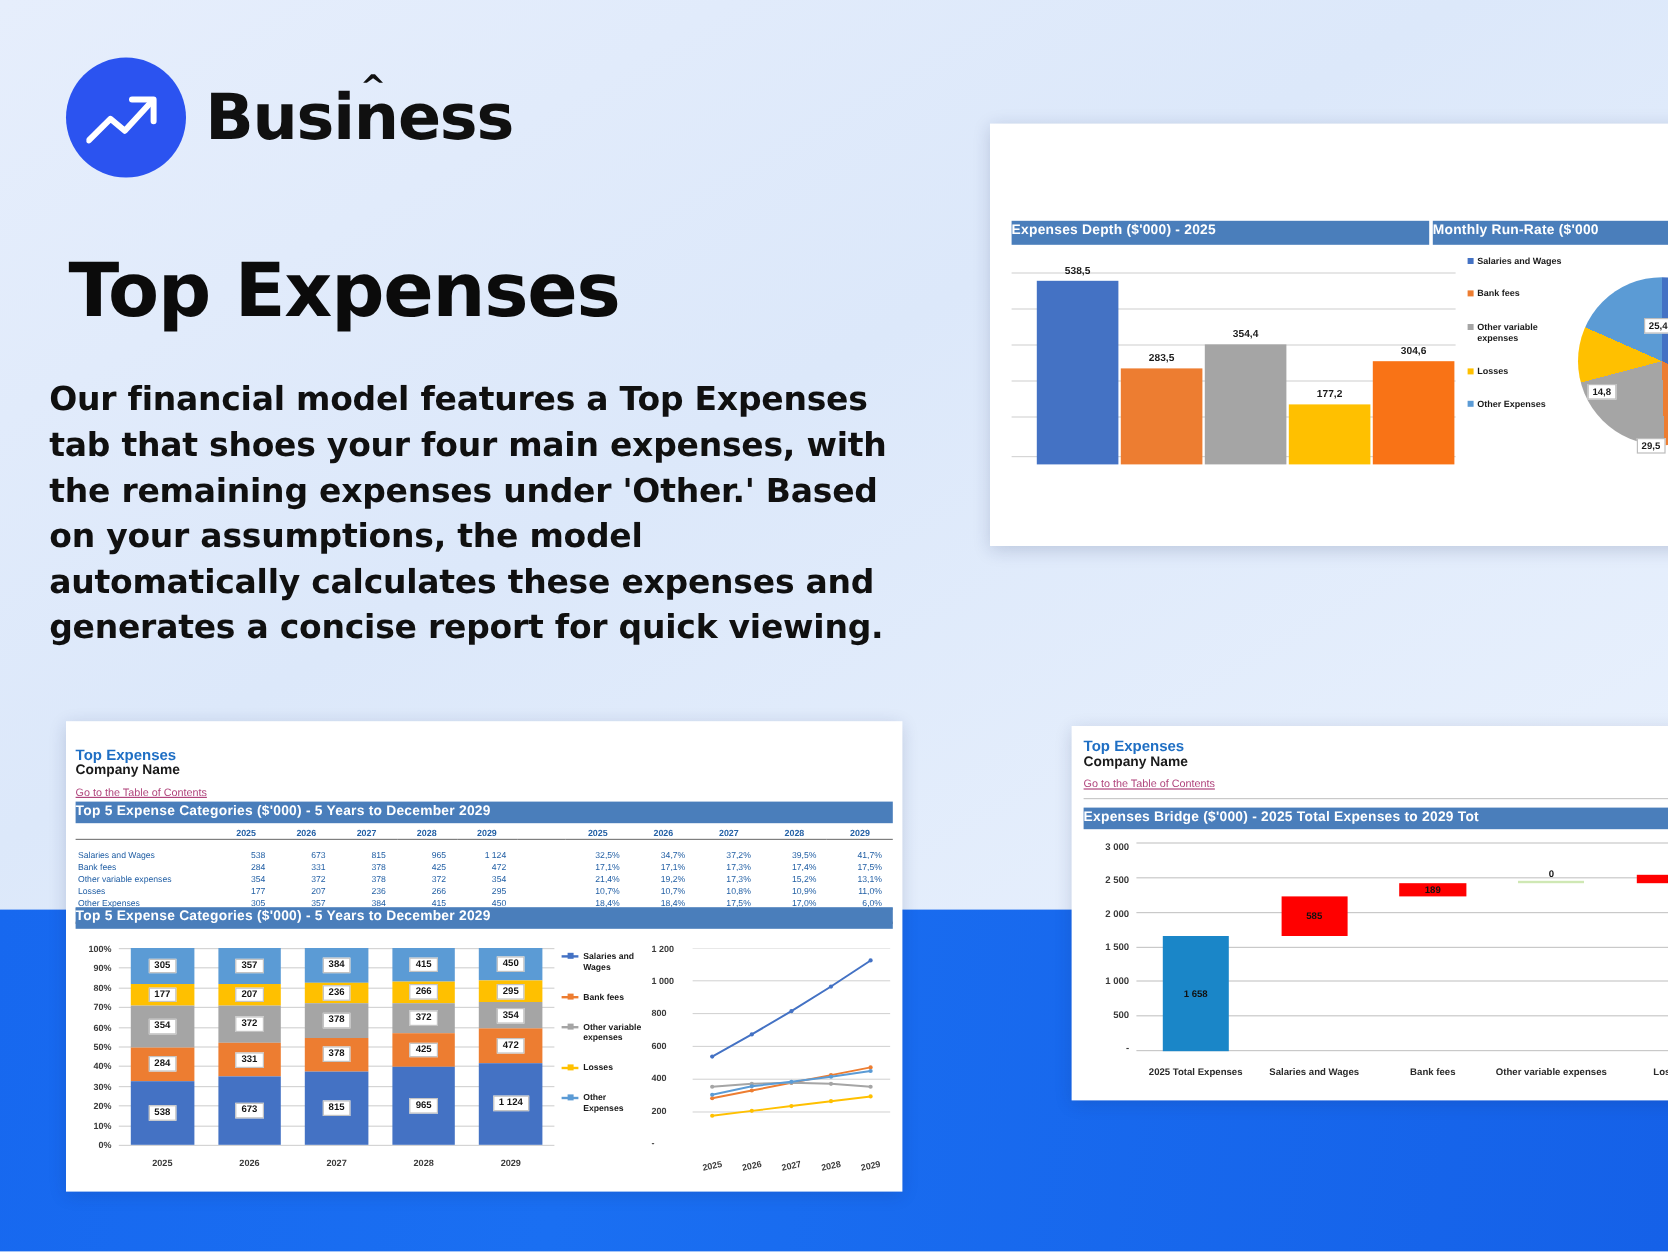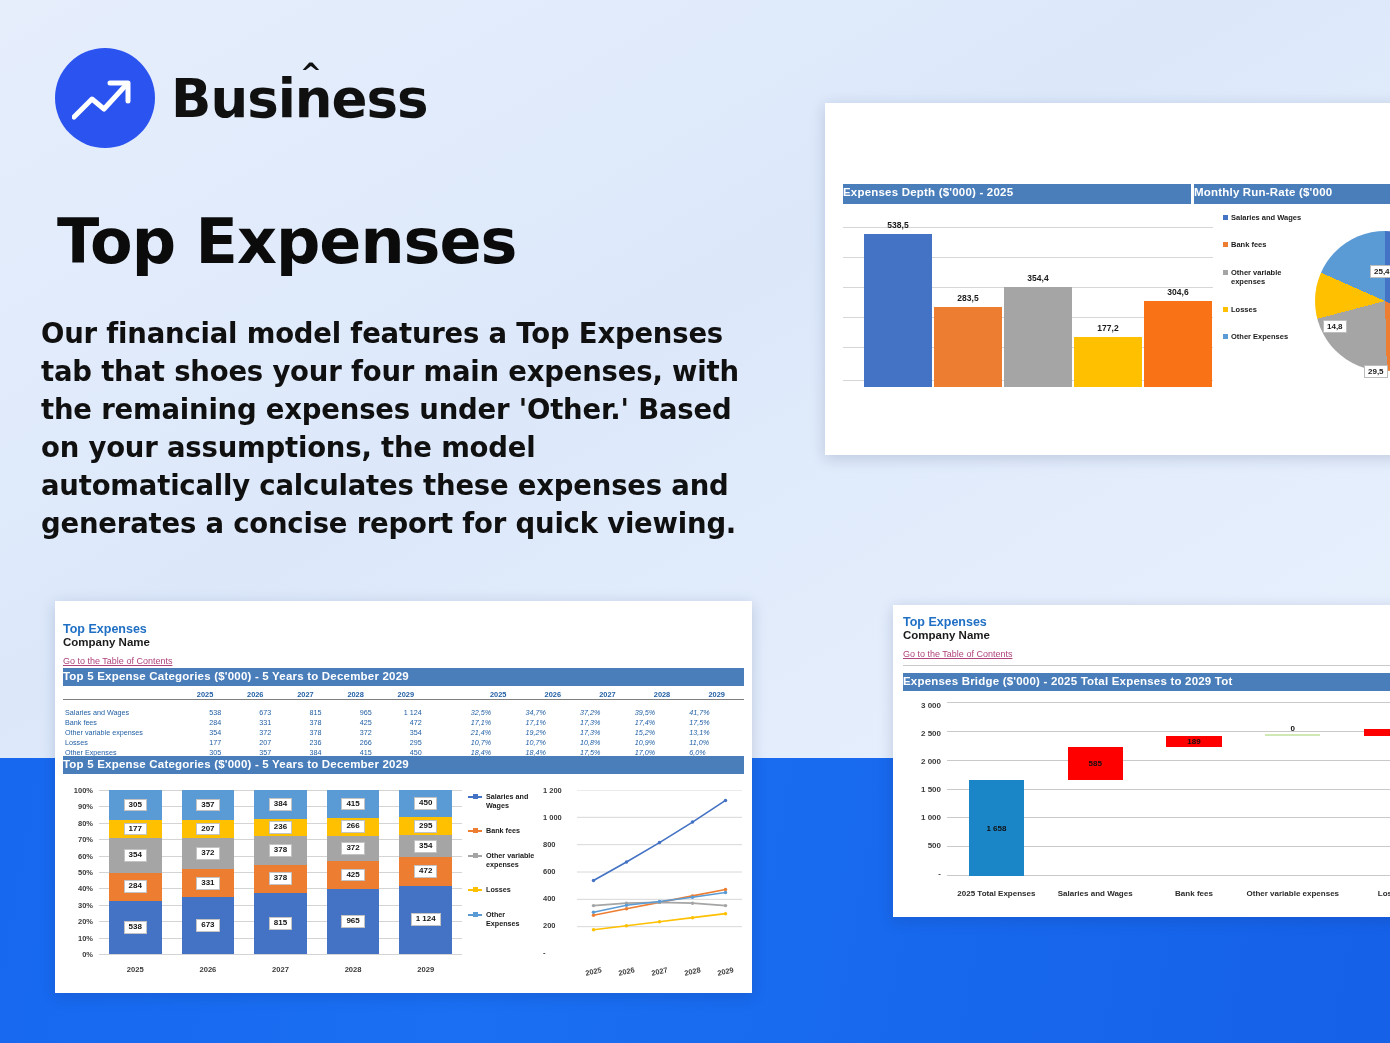--- a/index.html
+++ b/index.html
@@ -63,21 +63,21 @@
 
   
   #panelB{left:55px;top:601px;width:697px;height:392px;}
   .hdrB{position:absolute;left:8px;top:21px;}
   .bandB1{position:absolute;left:8px;top:67px;width:681px;height:18px;}
   .tableB{position:absolute;left:8px;top:88px;width:681px;font-size:7.2px;color:#2360a5;}
   .tableB table{border-collapse:collapse;width:100%;}
   .tableB td{padding:0.5px 0;white-space:nowrap;}
   .tb-year{font-weight:bold;text-align:center;font-size:7.4px;}
   .tb-num{text-align:right;padding-right:9px !important;}
-  .tb-pct{padding-right:9px !important;font-style:italic;}
+  .tb-pct{text-align:right;padding-right:9px !important;}
   .tb-lbl{text-align:left;padding-left:2px !important;}
   .rule-bot td{border-bottom:1px solid #7f7f7f;}
   .tb-total td{font-weight:bold;border-top:1px solid #7f7f7f;
     border-bottom:2px solid #7f7f7f;}
   .bandB2{position:absolute;left:8px;top:155px;width:681px;height:18px;}
   .chartsB{position:absolute;left:8px;top:177px;width:681px;height:205px;}
   .stackedB{position:absolute;left:0;top:4px;width:405px;height:198px;}
   .axL{position:absolute;left:0;width:30px;text-align:right;font-size:7.5px;
     font-weight:bold;color:#3a3a3a;}
   .plotB{position:absolute;left:36px;top:8px;right:6px;bottom:26px;}

